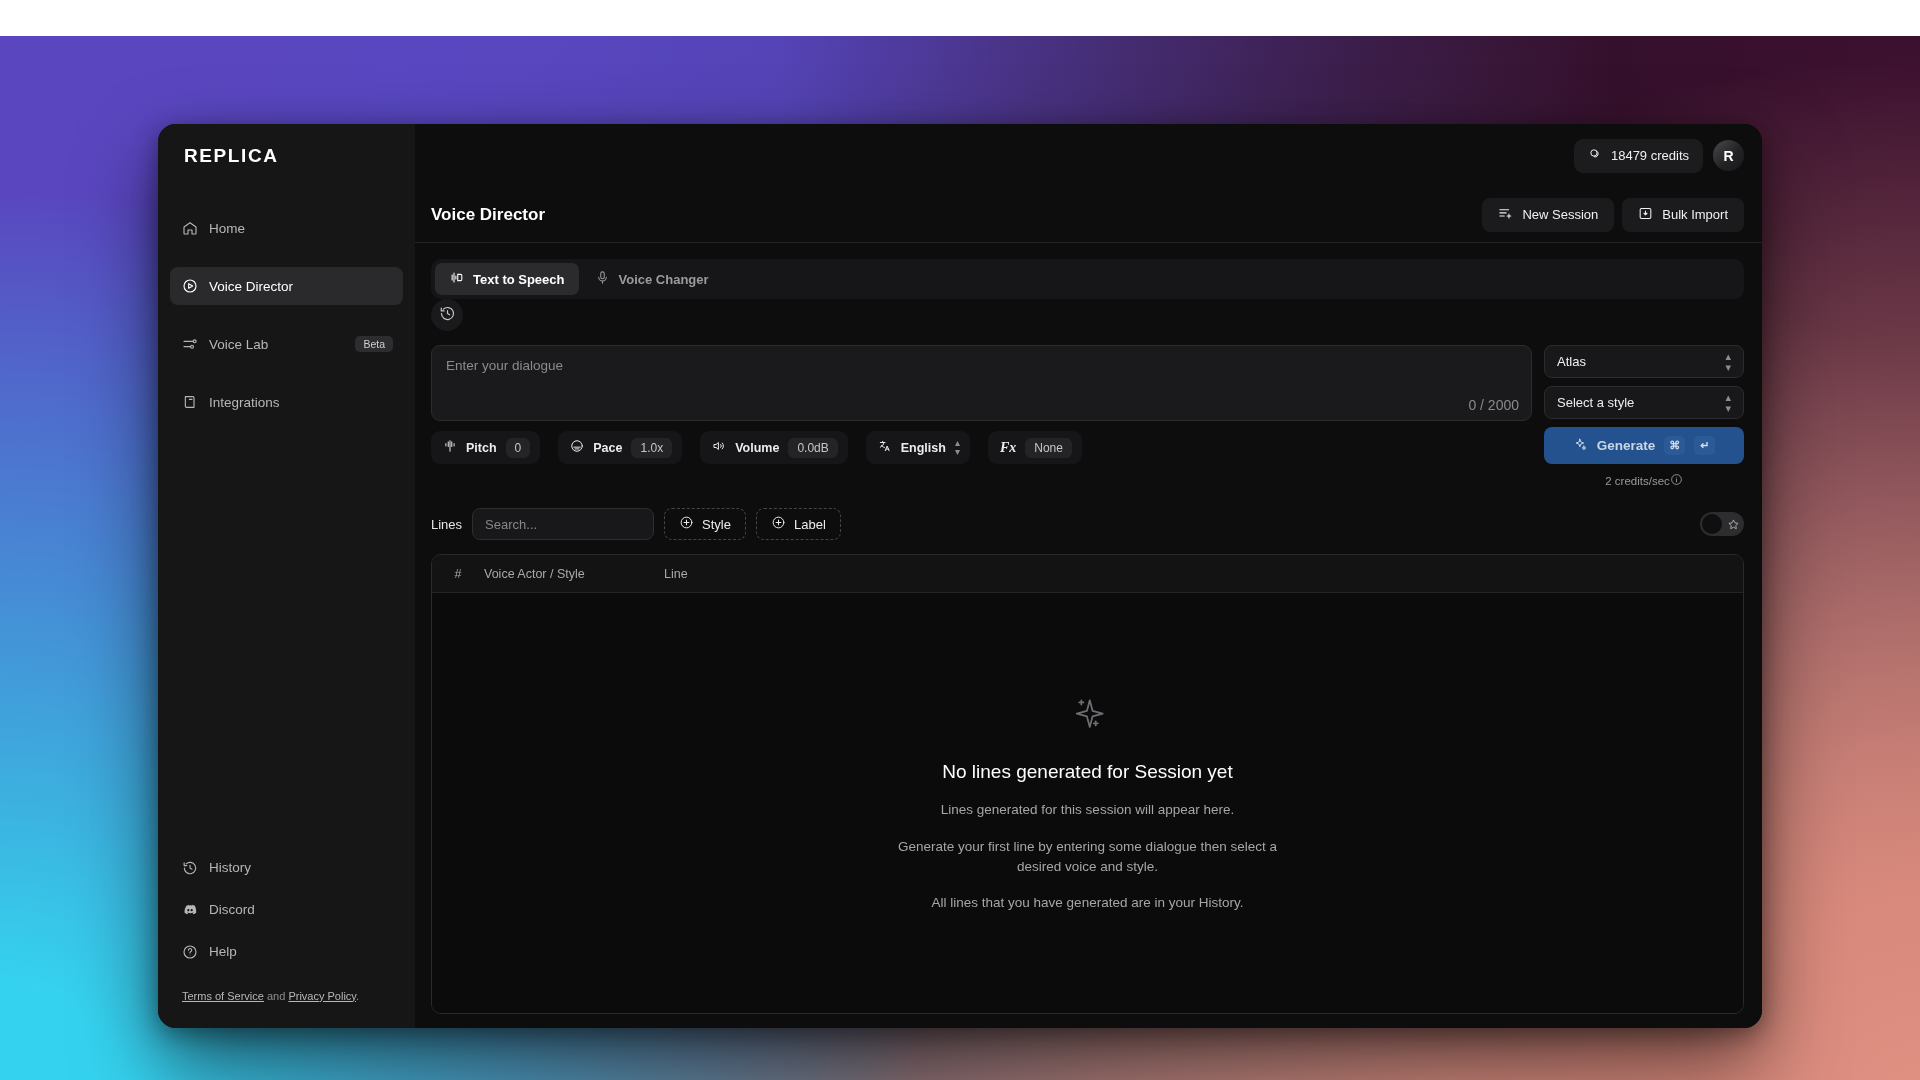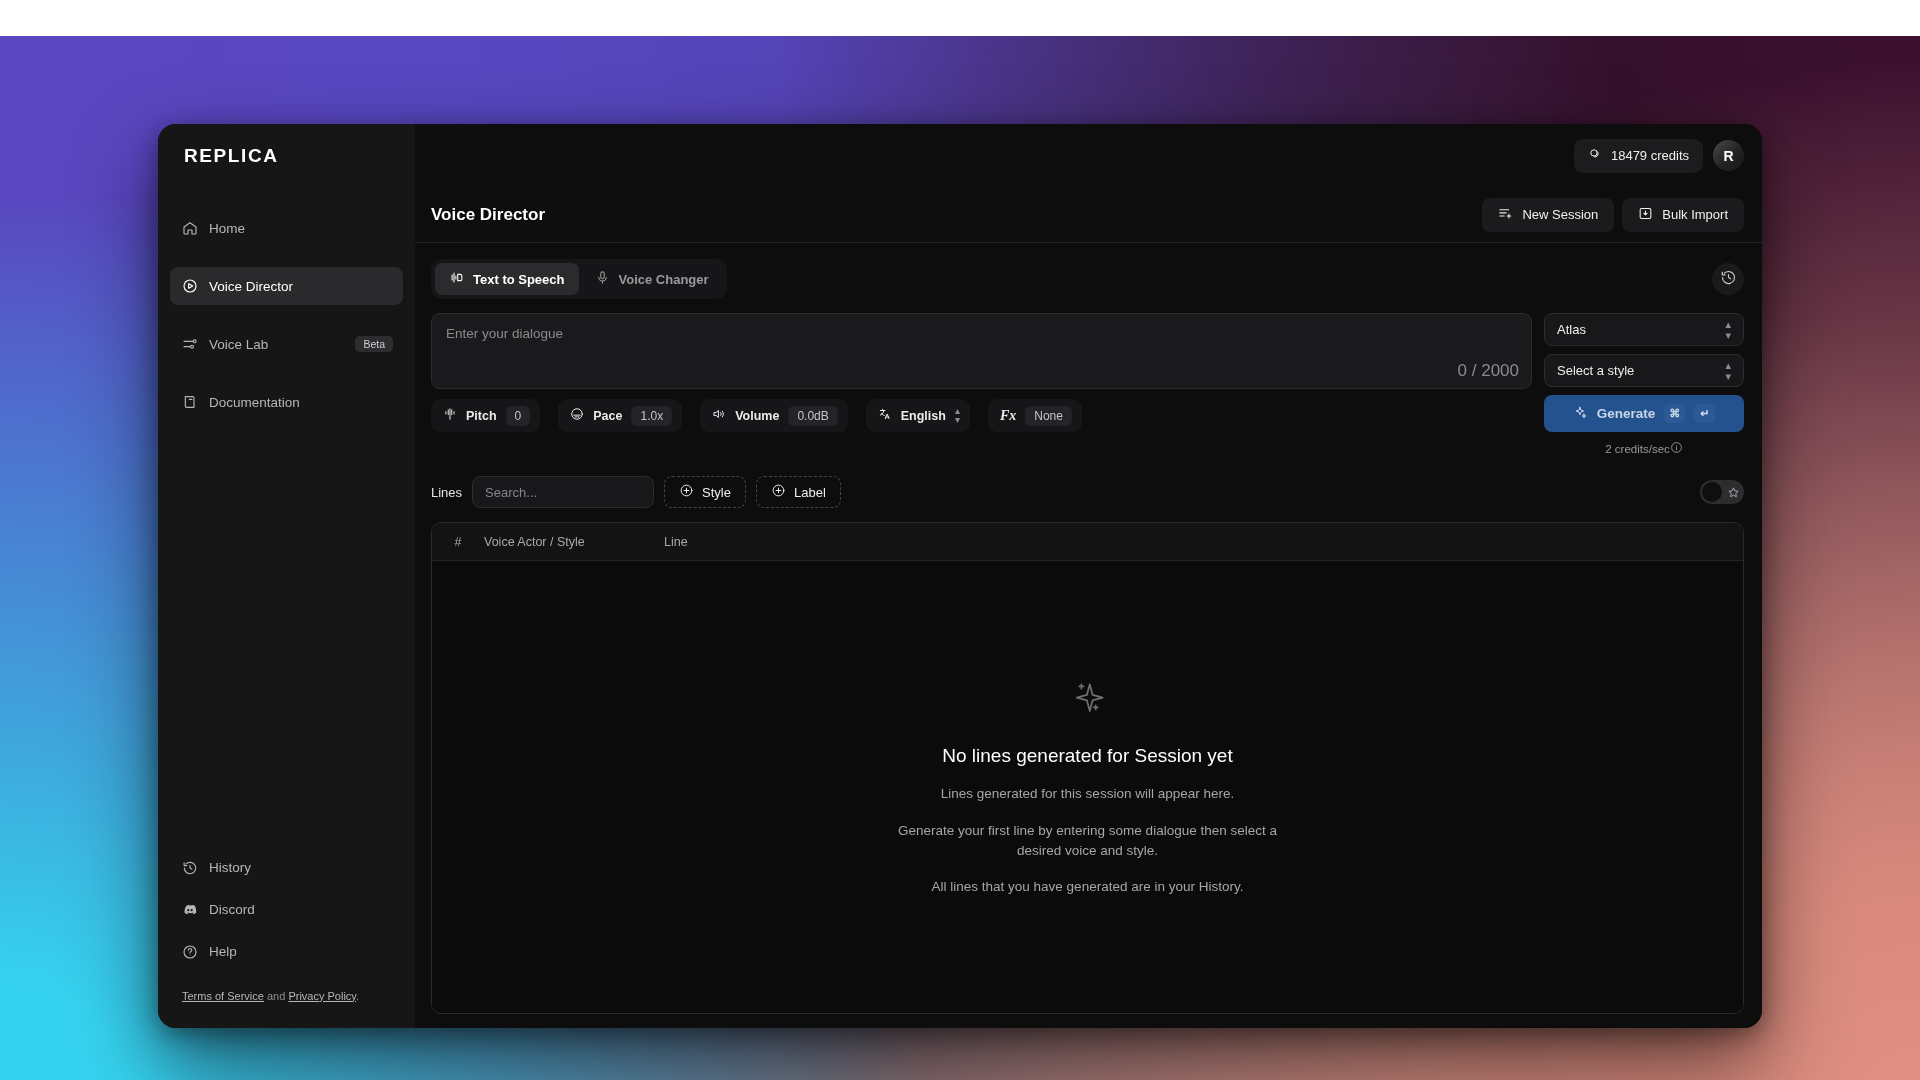--- a/index.html
+++ b/index.html
@@ -146,21 +146,21 @@
     display: flex; align-items: center; gap: 9px;
     background: #1b1b1d; border: none; border-radius: 8px;
     height: 34px; padding: 0 16px; color: #f0f0f0; font-size: 13px;
     cursor: pointer; font-family: "Liberation Sans", sans-serif;
   }
 
   
   #content { flex: 1 1 auto; padding: 16px 18px 0 16px; display: flex; flex-direction: column; min-height: 0; }
 
   
-  .tabs-row { display: flex; align-items: center; justify-content: space-between; }
+  .tabs-row { display: flex; justify-content: space-between; flex-direction: column; }
   .tabs {
     display: inline-flex; background: #161618; border-radius: 10px; padding: 4px; gap: 2px;
   }
   .tab {
     display: flex; align-items: center; gap: 9px;
     height: 32px; padding: 0 14px; border-radius: 7px;
     color: #9b9b9e; font-size: 13px; font-weight: 600; cursor: pointer;
   }
   .tab.active { background: #2b2b2e; color: #ffffff; }
   .icon-btn-round {
@@ -175,21 +175,21 @@
   .composer-left { flex: 1 1 auto; min-width: 0; }
   .dialogue-box {
     background: #1a1a1c;
     border: 1px solid #2c2c2f;
     border-radius: 9px;
     height: 76px;
     padding: 12px 14px 8px 14px;
     position: relative;
   }
   .dialogue-placeholder { color: #8b8b8e; font-size: 13.5px; }
-  .char-count { position: absolute; right: 12px; bottom: 7px; color: #8b8b8e; font-size: 17px; }
+  .char-count { position: absolute; right: 12px; bottom: 7px; color: #8b8b8e; font-size: 14px; }
 
   .controls-row { display: flex; gap: 18px; margin-top: 10px; flex-wrap: wrap; }
   .ctrl {
     display: flex; align-items: center; gap: 9px;
     background: #161618; border-radius: 9px; height: 33px; padding: 0 10px 0 12px;
     color: #ececee; font-size: 12.5px; cursor: pointer;
   }
   .ctrl .label { font-weight: 600; }
   .ctrl .val {
     background: #242427; border-radius: 6px; padding: 4px 9px;
@@ -315,21 +315,21 @@
         </div>
 
 
         <div class="nav-item">
           <span class="ico">
             <svg width="16" height="16" viewBox="0 0 24 24" fill="none" stroke="currentColor" stroke-width="1.7" stroke-linecap="round" stroke-linejoin="round">
                 <path d="M5 4h11a2 2 0 0 1 2 2v14H7a2 2 0 0 1-2-2z"></path>
                 <path d="M11 8h4"></path>
               </svg>
           </span>
-          <span>Documentation</span>
+          <span>Integrations</span>
         </div>
 
       </nav>
 
       <div class="nav-spacer"></div>
 
       <nav class="nav-bottom">
 
         <div class="nav-item">
           <span class="ico">

